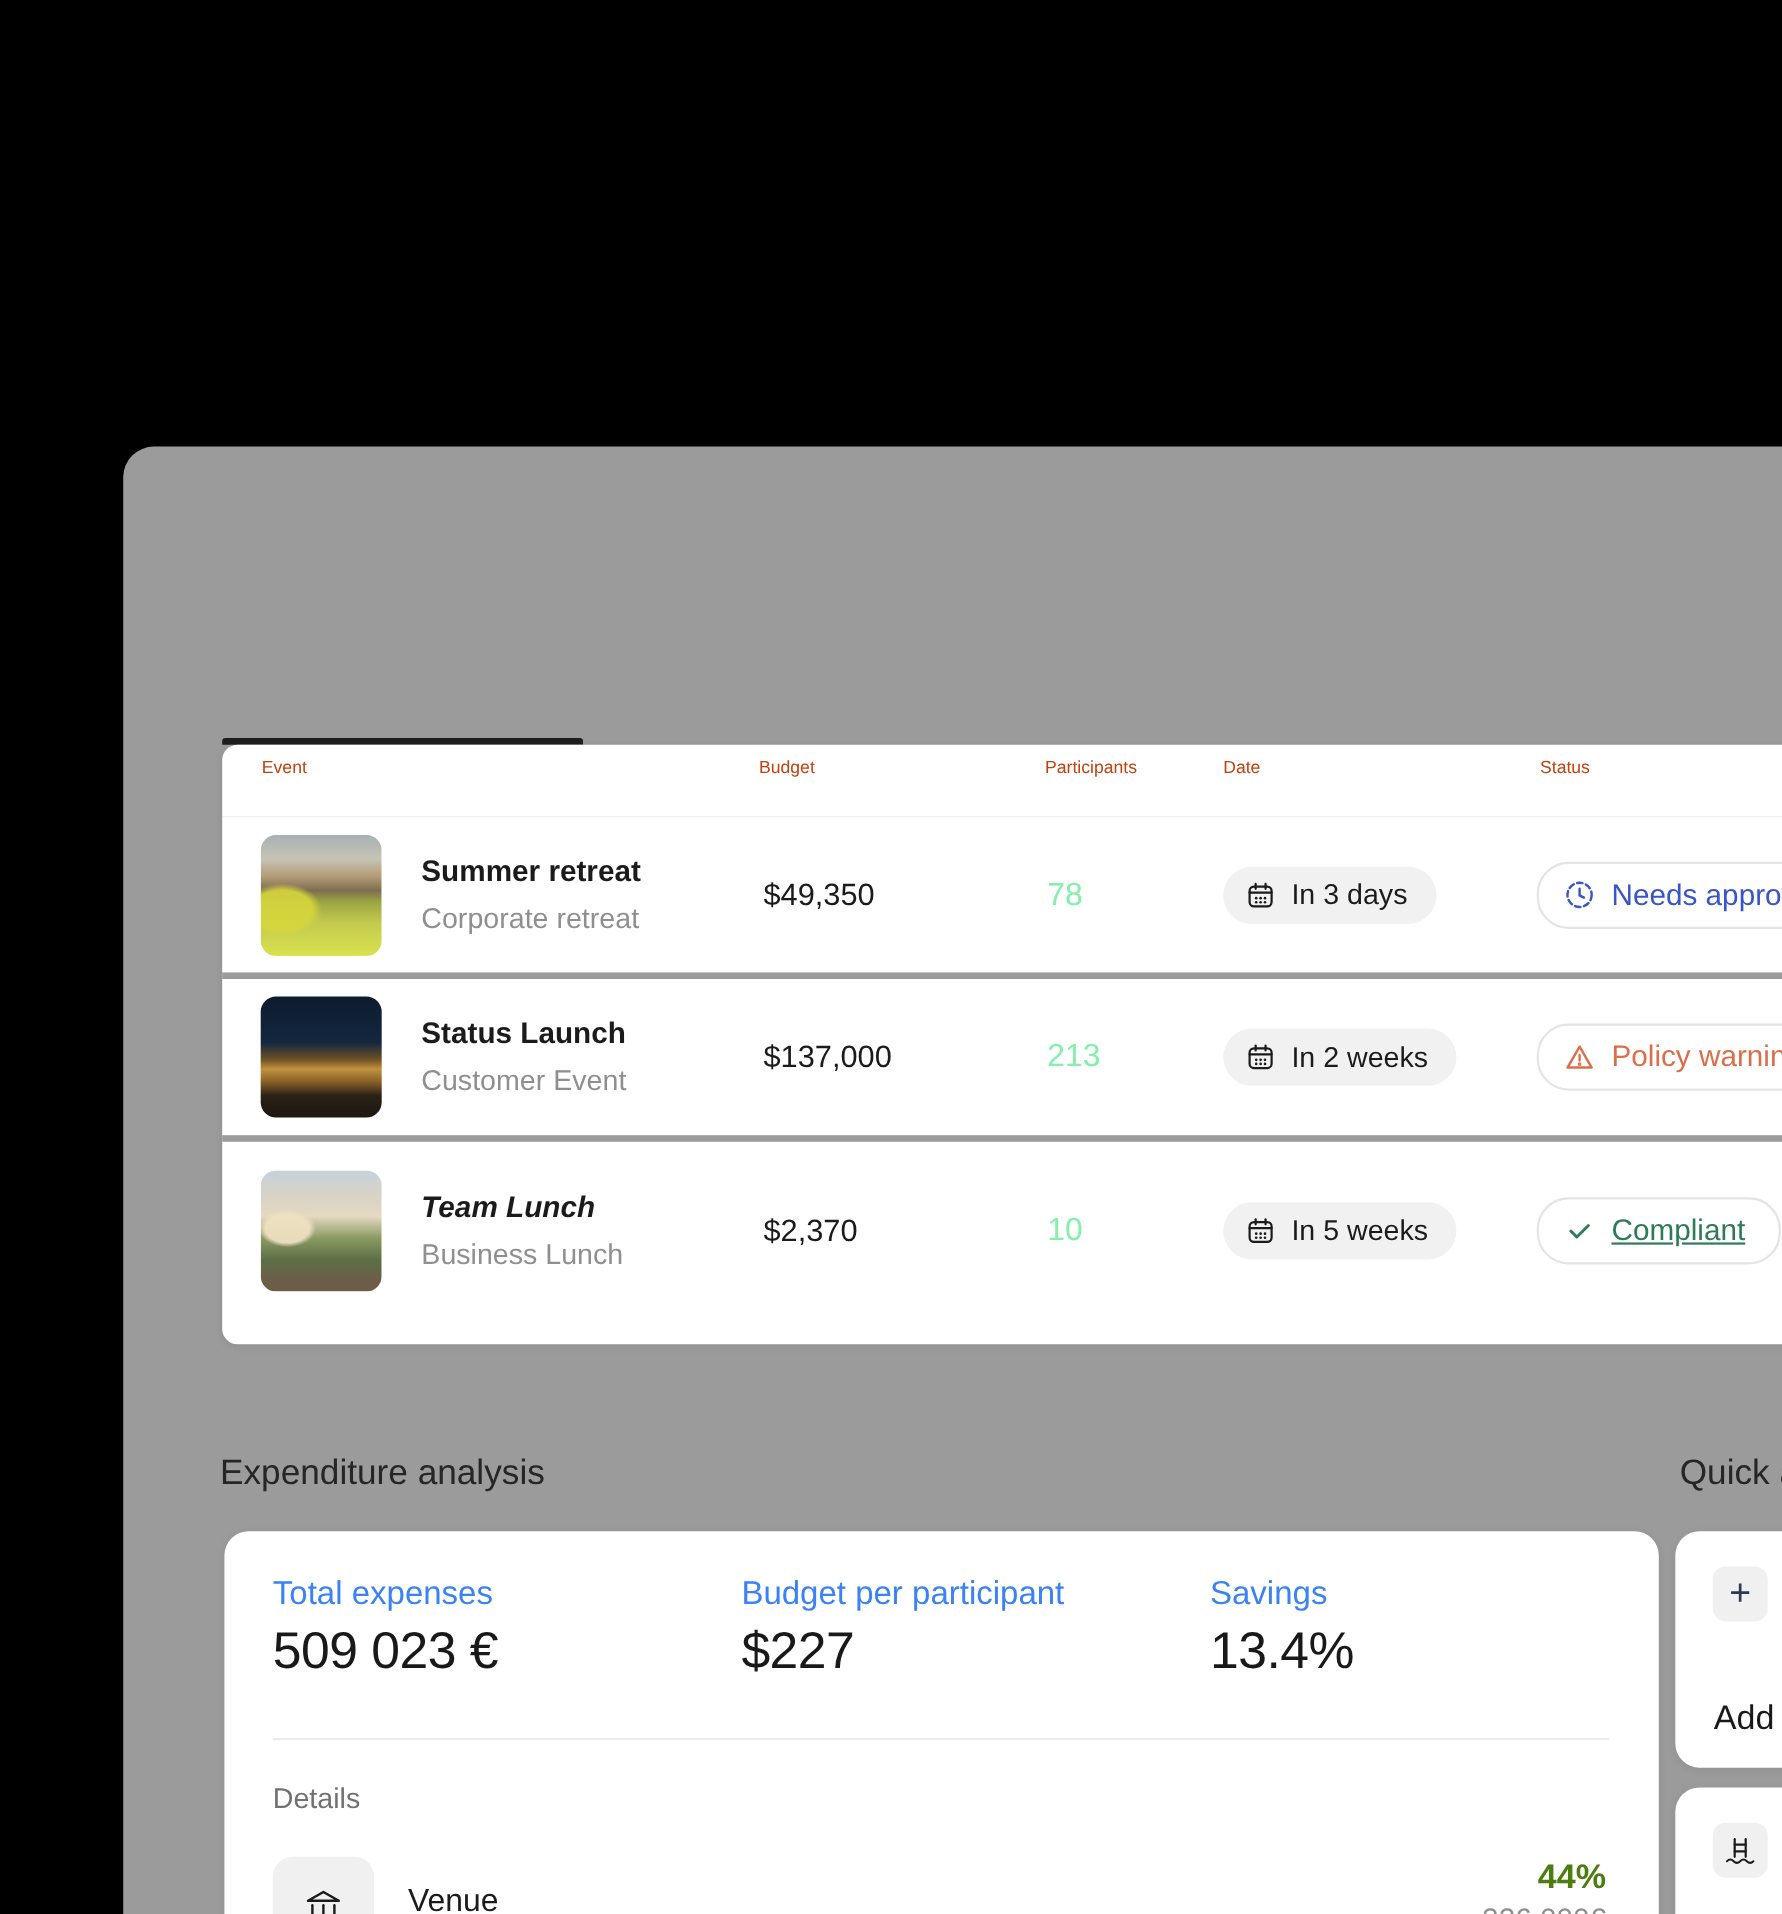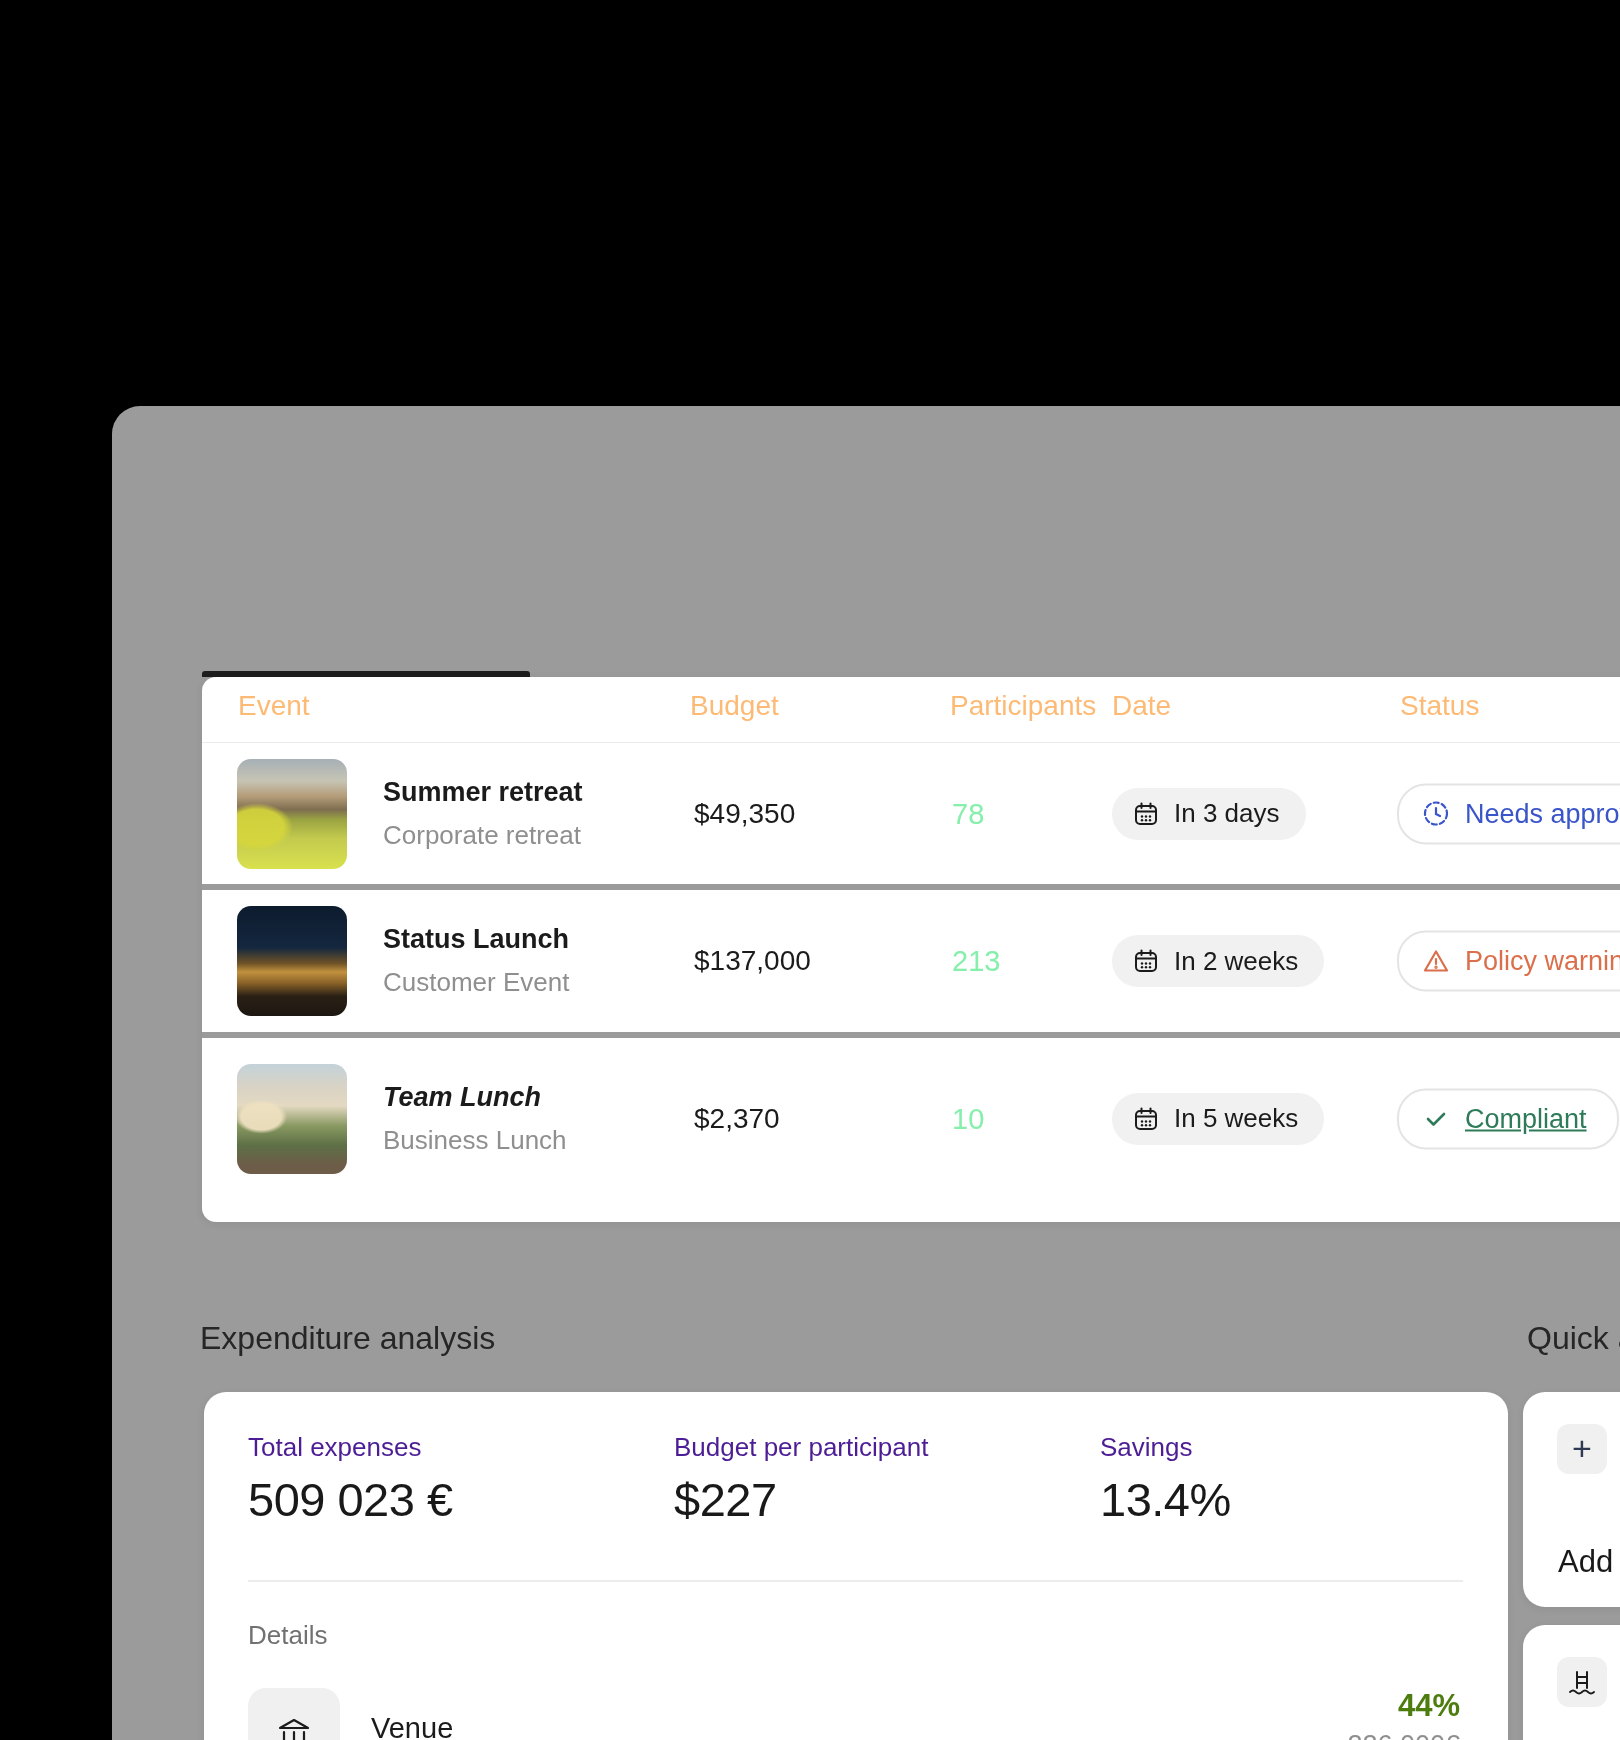--- a/index.html
+++ b/index.html
@@ -36,21 +36,21 @@
     position:absolute;left:202px;top:671px;width:328px;height:6px;
     background:#1e1e1e;border-radius:3px 3px 0 0;
   }
 
   
   .events-table{
     position:absolute;left:202px;top:677px;width:1438px;height:545px;
     background:#ffffff;border-radius:14px 0 0 14px;
     box-shadow:0 2px 8px rgba(0,0,0,.07);
   }
-  .th{position:absolute;top:690px;font-size:28px;color:#fdba74;font-weight:400;}
+  .th{position:absolute;top:690px;font-size:16px;color:#c2410c;font-weight:400;}
   .th-event{left:238px;}
   .th-budget{left:690px;}
   .th-participants{left:950px;}
   .th-date{left:1112px;}
   .th-status{left:1400px;}
   .head-divider{position:absolute;left:202px;top:742px;width:1438px;height:1px;background:#ebebeb;}
   .row-gap{position:absolute;left:202px;width:1438px;height:6px;background:#9b9b9b;}
 
   .event-row{position:absolute;left:202px;width:1438px;}
   .row-1{top:743px;height:141px;}
@@ -115,21 +115,21 @@
   .section-heading{
     position:absolute;top:1320px;font-size:32px;font-weight:500;color:#262626;white-space:nowrap;
   }
   .heading-expenditure{left:200px;}
   .heading-quick{left:1527px;}
 
   .analysis-card{
     position:absolute;left:204px;top:1392px;width:1304px;height:420px;
     background:#fff;border-radius:22px;box-shadow:0 2px 8px rgba(0,0,0,.07);
   }
-  .stat-label{position:absolute;top:40px;font-size:26px;color:#4c1d95;}
+  .stat-label{position:absolute;top:40px;font-size:30px;color:#3b82f6;}
   .stat-value{position:absolute;top:80px;font-size:47px;font-weight:500;color:#191919;letter-spacing:-.5px;}
   .stat-col-0{left:44px;}
   .stat-col-1{left:470px;}
   .stat-col-2{left:896px;}
   .analysis-divider{position:absolute;left:44px;top:188px;width:1215px;height:2px;background:#ececec;}
   .details-label{position:absolute;left:44px;top:228px;font-size:26px;color:#717171;}
   .detail-row{position:absolute;left:0;top:288px;width:100%;height:100px;}
   .detail-icon-tile{
     position:absolute;left:44px;top:8px;width:92px;height:92px;border-radius:18px;
     background:#f0f0f0;display:flex;align-items:center;justify-content:center;

